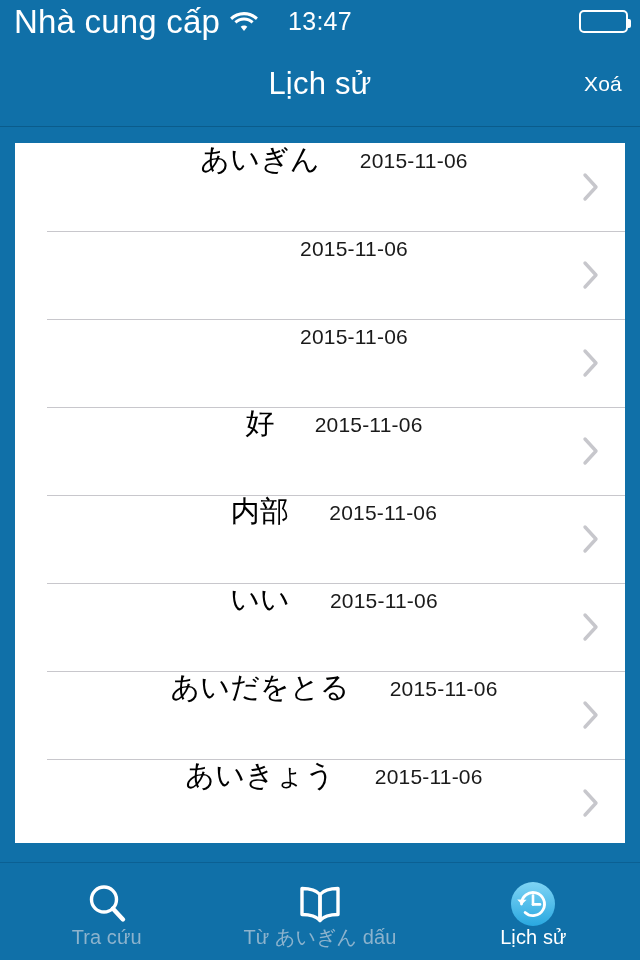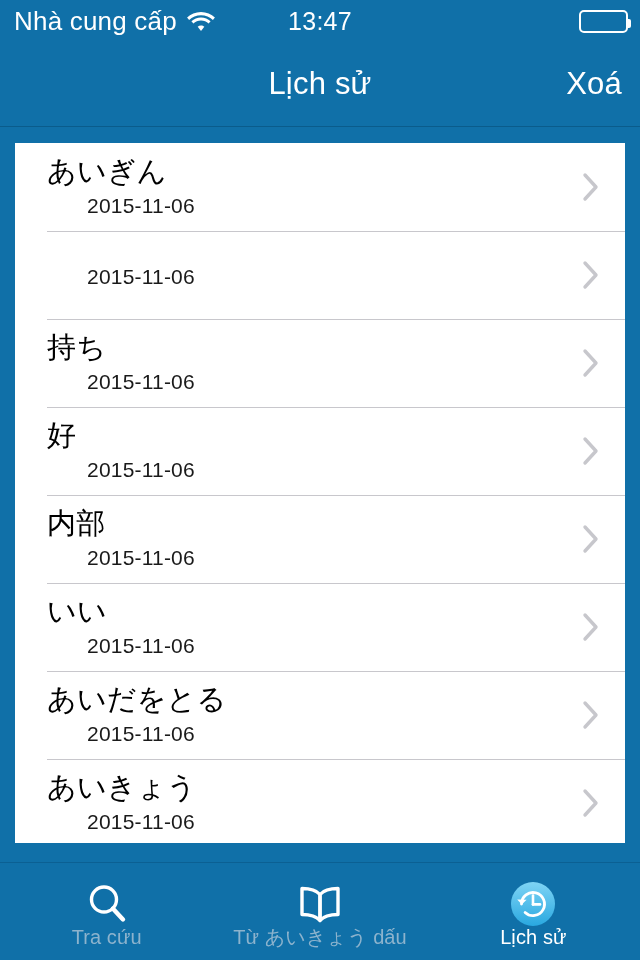--- a/index.html
+++ b/index.html
@@ -24,21 +24,21 @@
     position: relative;
     color: #ffffff;
   }
   .sb-left {
     position: absolute;
     left: 14px; top: 0;
     height: 42px;
     display: flex; align-items: center; gap: 10px;
   }
   .sb-carrier {
-    font-size: 26px;
+    font-size: 33px;
     letter-spacing: 0.2px;
     line-height: 1;
     color: #ffffff;
   }
   .sb-wifi { display: block; width: 28px; height: 21px; }
   .sb-time {
     position: absolute;
     left: 0; right: 0; top: 0;
     height: 42px;
     display: flex; align-items: center; justify-content: center;
@@ -88,21 +88,21 @@
     left: 0; right: 0; top: 0; bottom: 0;
     display: flex; align-items: center; justify-content: center;
     font-size: 31px;
     color: #ffffff;
     letter-spacing: 0.2px;
   }
   .nav-action {
     position: absolute;
     right: 18px; top: 0; bottom: 0;
     display: flex; align-items: center;
-    font-size: 31px;
+    font-size: 21px;
     color: #ffffff;
     cursor: pointer;
     letter-spacing: 0.2px;
   }
 
   
   .content {
     flex: 1 1 auto;
     position: relative;
     padding: 16px 15px 19px 15px;
@@ -112,21 +112,21 @@
     background: #ffffff;
     width: 100%;
     height: 100%;
     overflow: hidden;
   }
   .row {
     position: relative;
     height: 88px;
     padding: 0 4px 0 32px;
     display: flex;
-    flex-direction: column;
+    flex-direction: row;
     justify-content: center;
     cursor: pointer;
   }
   .row + .row::before {
     content: "";
     position: absolute;
     left: 32px; right: 0; top: 0;
     height: 1px;
     background: #c8c7cc;
   }
@@ -234,21 +234,20 @@
         </div>
         <div class="row">
           <div class="row-date">2015-11-06</div>
           <span class="chevron">
             <svg viewBox="0 0 18 30" width="18" height="30" aria-hidden="true">
               <polyline points="3,3 14,15 3,27" fill="none" stroke="#c7c7cc" stroke-width="3.4" stroke-linecap="round" stroke-linejoin="round"></polyline>
             </svg>
           </span>
         </div>
         <div class="row">
-          <div class="row-title">持ち</div>
           <div class="row-date">2015-11-06</div>
           <span class="chevron">
             <svg viewBox="0 0 18 30" width="18" height="30" aria-hidden="true">
               <polyline points="3,3 14,15 3,27" fill="none" stroke="#c7c7cc" stroke-width="3.4" stroke-linecap="round" stroke-linejoin="round"></polyline>
             </svg>
           </span>
         </div>
         <div class="row">
           <div class="row-title">好</div>
           <div class="row-date">2015-11-06</div>
@@ -307,21 +306,21 @@
         </span>
         <span class="tab-label">Tra cứu</span>
       </div>
       <div class="tab">
         <span class="tab-icon">
           <svg viewBox="0 0 48 40" width="48" height="40" aria-hidden="true">
             <path d="M24 10.5C20.5 6.5 14.5 4.5 6 4.5v26c8.5 0 14.5 2 18 6z" fill="none" stroke="#ffffff" stroke-width="3.4" stroke-linejoin="round"></path>
             <path d="M24 10.5C27.5 6.5 33.5 4.5 42 4.5v26c-8.5 0-14.5 2-18 6z" fill="none" stroke="#ffffff" stroke-width="3.4" stroke-linejoin="round"></path>
           </svg>
         </span>
-        <span class="tab-label">Từ あいきょう dấu</span>
+        <span class="tab-label">Từ あいぎん dấu</span>
       </div>
       <div class="tab active">
         <span class="tab-icon">
           <svg viewBox="0 0 46 46" width="46" height="46" aria-hidden="true">
             <defs>
               <linearGradient id="histg" x1="0" y1="0" x2="0" y2="1">
                 <stop offset="0%" stop-color="#7fd4f5"></stop>
                 <stop offset="100%" stop-color="#29a8e0"></stop>
               </linearGradient>
             </defs>

